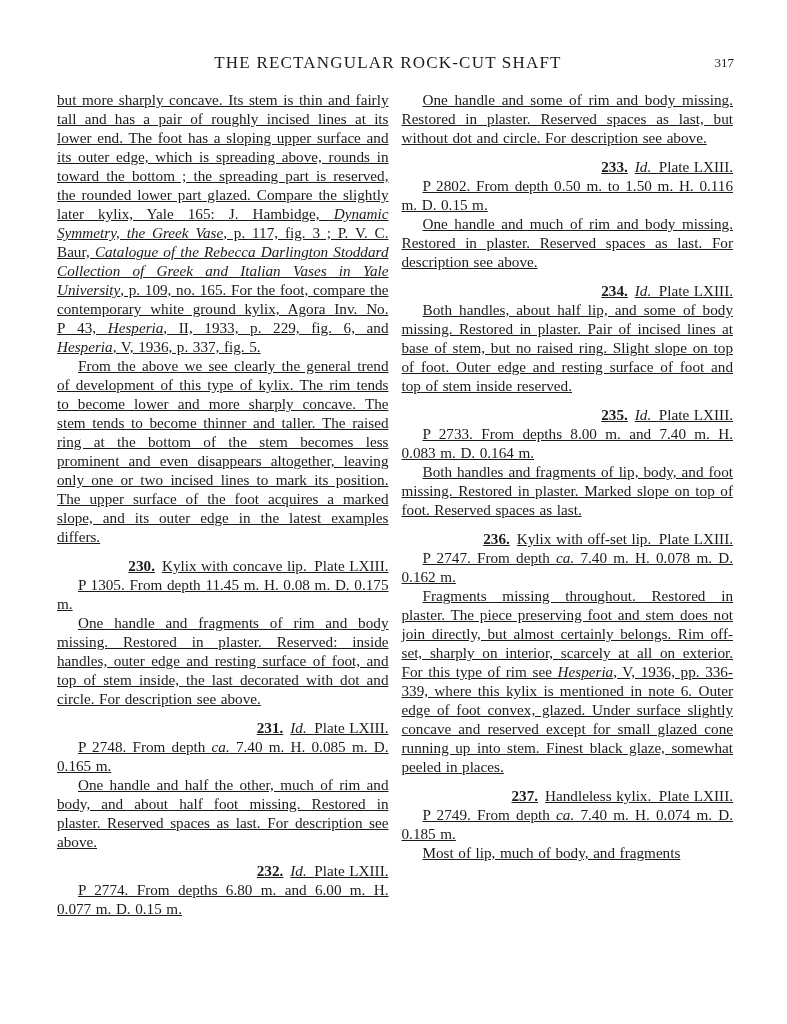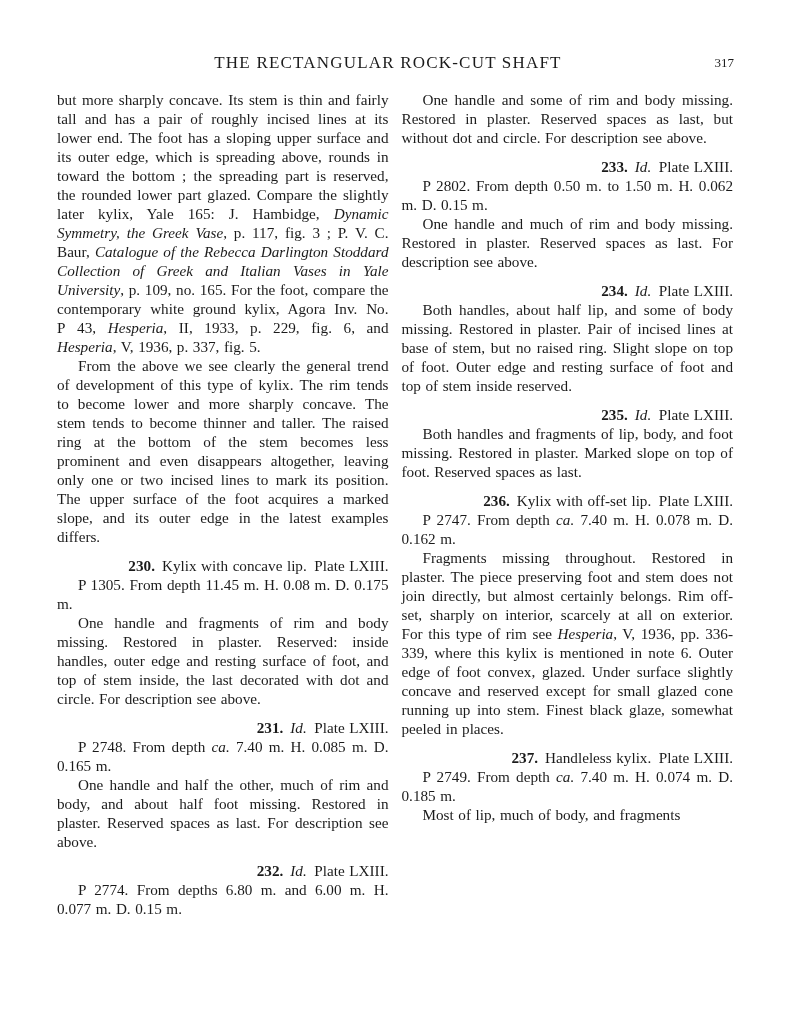--- a/index.html
+++ b/index.html
@@ -43,20 +43,21 @@
   .col {
     flex: 1 1 0;
     min-width: 0;
   }
   .col p {
     margin: 0;
     font-size: 15.2px;
     line-height: 19px;
     text-align: justify;
     word-spacing: 0.05em;
+    text-decoration: underline;
   }
   .col p.indent { text-indent: 21px; }
   .col p.heading {
     margin-top: 10px;
     text-align: right;
   }
   .heading .bd { font-weight: bold; margin-right: 7px; }
   .bd { font-weight: bold; }
   .it { font-style: italic; }
 </style>
@@ -75,25 +76,26 @@
         <p class="para indent"><span>One handle and fragments of rim and body missing. Restored in plaster. Reserved: inside handles, outer edge and resting surface of foot, and top of stem inside, the last decorated with dot and circle. For description see above.</span></p>
         <p class="heading"><span class="bd">231.</span><span class="it">Id. </span><span>Plate LXIII.</span></p>
         <p class="para indent"><span>P 2748. From depth </span><span class="it">ca.</span><span> 7.40 m. H. 0.085 m. D. 0.165 m.</span></p>
         <p class="para indent"><span>One handle and half the other, much of rim and body, and about half foot missing. Restored in plaster. Reserved spaces as last. For description see above.</span></p>
         <p class="heading"><span class="bd">232.</span><span class="it">Id. </span><span>Plate LXIII.</span></p>
         <p class="para indent"><span>P 2774. From depths 6.80 m. and 6.00 m. H. 0.077 m. D. 0.15 m.</span></p>
       </div>
     <div class="col" id="col-right">
         <p class="para indent"><span>One handle and some of rim and body missing. Restored in plaster. Reserved spaces as last, but without dot and circle. For description see above.</span></p>
         <p class="heading"><span class="bd">233.</span><span class="it">Id. </span><span>Plate LXIII.</span></p>
-        <p class="para indent"><span>P 2802. From depth 0.50 m. to 1.50 m. H. 0.062 m. D. 0.15 m.</span></p>
+        <p class="para indent"><span>P 2802. From depth 0.50 m. to 1.50 m. H. 0.116 m. D. 0.15 m.</span></p>
         <p class="para indent"><span>One handle and much of rim and body missing. Restored in plaster. Reserved spaces as last. For description see above.</span></p>
         <p class="heading"><span class="bd">234.</span><span class="it">Id. </span><span>Plate LXIII.</span></p>
         <p class="para indent"><span>Both handles, about half lip, and some of body missing. Restored in plaster. Pair of incised lines at base of stem, but no raised ring. Slight slope on top of foot. Outer edge and resting surface of foot and top of stem inside reserved.</span></p>
         <p class="heading"><span class="bd">235.</span><span class="it">Id. </span><span>Plate LXIII.</span></p>
+        <p class="para indent"><span>P 2733. From depths 8.00 m. and 7.40 m. H. 0.083 m. D. 0.164 m.</span></p>
         <p class="para indent"><span>Both handles and fragments of lip, body, and foot missing. Restored in plaster. Marked slope on top of foot. Reserved spaces as last.</span></p>
         <p class="heading"><span class="bd">236.</span><span>Kylix with off-set lip. Plate LXIII.</span></p>
         <p class="para indent"><span>P 2747. From depth </span><span class="it">ca.</span><span> 7.40 m. H. 0.078 m. D. 0.162 m.</span></p>
         <p class="para indent"><span>Fragments missing throughout. Restored in plaster. The piece preserving foot and stem does not join directly, but almost certainly belongs. Rim off-set, sharply on interior, scarcely at all on exterior. For this type of rim see </span><span class="it">Hesperia</span><span>, V, 1936, pp. 336-339, where this kylix is mentioned in note 6. Outer edge of foot convex, glazed. Under surface slightly concave and reserved except for small glazed cone running up into stem. Finest black glaze, somewhat peeled in places.</span></p>
         <p class="heading"><span class="bd">237.</span><span>Handleless kylix. Plate LXIII.</span></p>
         <p class="para indent"><span>P 2749. From depth </span><span class="it">ca.</span><span> 7.40 m. H. 0.074 m. D. 0.185 m.</span></p>
         <p class="para indent"><span>Most of lip, much of body, and fragments</span></p>
       </div>
   </div>
 </div>

